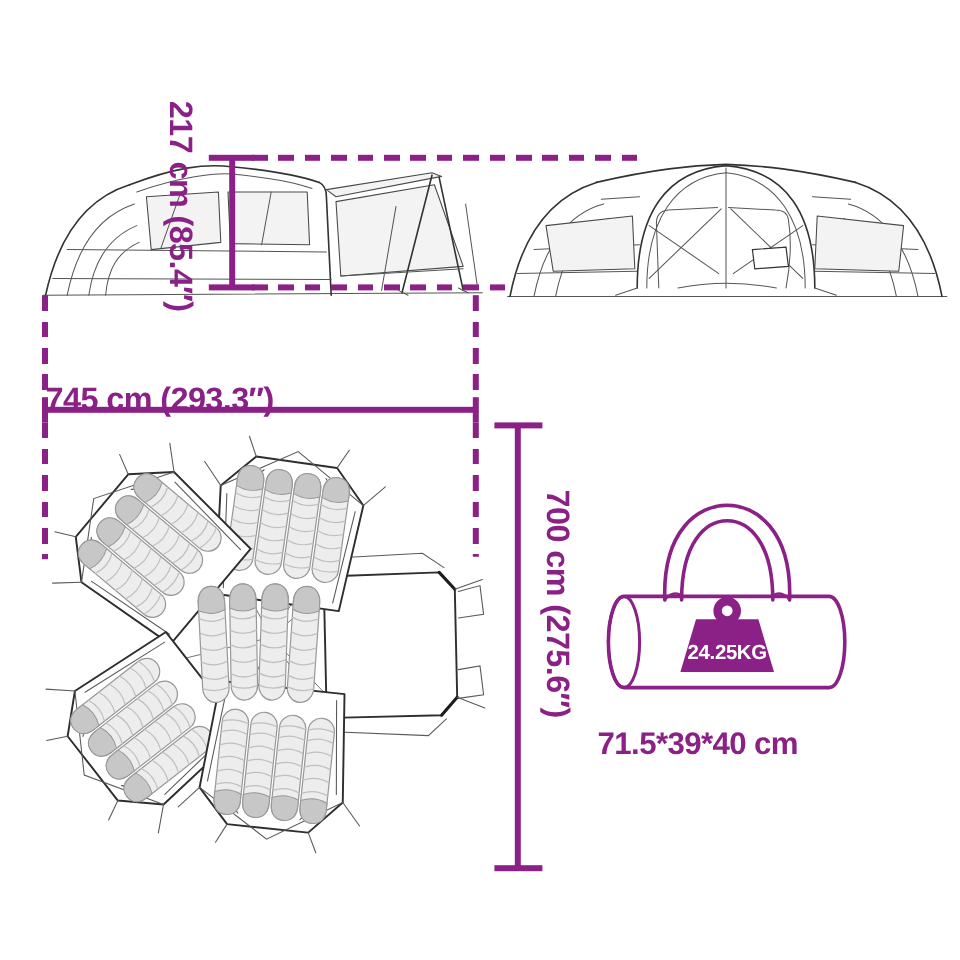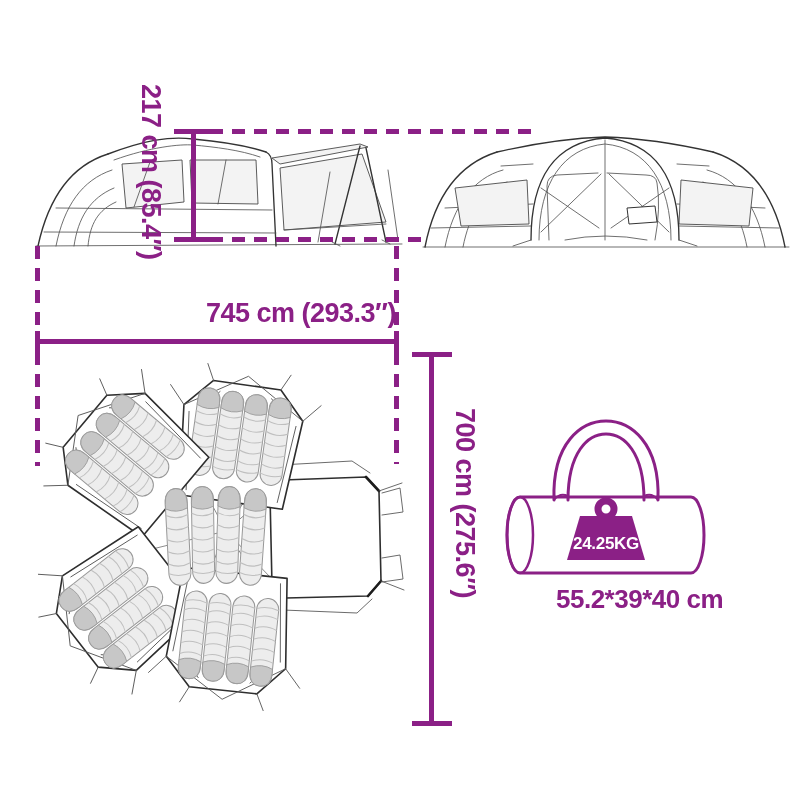--- a/index.html
+++ b/index.html
@@ -11,21 +11,21 @@
   .abs{position:absolute;}
   
   .line{position:absolute;background:var(--accent);}
   .dash-h{position:absolute;height:5px;
     background:repeating-linear-gradient(90deg,var(--accent) 0 13px,transparent 13px 22px);}
   .dash-v{position:absolute;width:5px;
     background:repeating-linear-gradient(180deg,var(--accent) 0 13px,transparent 13px 22px);}
   .dim-label{position:absolute;color:var(--accent);font-weight:bold;font-size:27px;
     letter-spacing:-0.5px;white-space:nowrap;line-height:1;}
   .vert{writing-mode:vertical-rl;text-orientation:mixed;}
-  .center{text-align:right;}
+  .center{text-align:left;margin-top:20px;}
   
   .t-line{fill:none;stroke:#333;stroke-width:1.35;stroke-linecap:round;stroke-linejoin:round;}
   .t-thin{fill:none;stroke:#555;stroke-width:0.85;stroke-linecap:round;}
   .t-panel{fill:#f3f3f3;stroke:#4a4a4a;stroke-width:0.9;stroke-linejoin:round;}
   .t-white{fill:#fff;stroke:#333;stroke-width:1;}
   
   .pod-outline{fill:#fff;stroke:#2e2e2e;stroke-width:1.6;stroke-linejoin:round;}
   .pod-thin{fill:none;stroke:#5a5a5a;stroke-width:0.9;stroke-linecap:round;}
   .room-outline{fill:#fff;stroke:#2e2e2e;stroke-width:1.6;stroke-linejoin:round;}
   .room-corner{fill:none;stroke:#1d1d1d;stroke-width:2.6;stroke-linecap:round;}
@@ -165,15 +165,15 @@
 
     <path class="accent-stroke bag-outline" d="M22,89 L193,89 A13,38 0 0 1 206,127 A13,38 0 0 1 193,165 L22,165 A13,38 0 0 1 9,127 A13,38 0 0 1 22,89 Z"></path>
     <ellipse class="accent-stroke" style="stroke-width:2.5" cx="22" cy="127" rx="13" ry="38"></ellipse>
 
     <g>
       <circle class="accent-stroke" style="stroke-width:7" cx="108" cy="101" r="8"></circle>
       <path class="weight-fill" d="M82,108 L134,108 L147,152 L69,152 Z"></path>
       <text class="weight-text" x="108" y="141" text-anchor="middle">24.25KG</text>
     </g>
   </svg>
-  <div class="dim-label center" style="left:498px;top:586px;width:225px;font-size:26px">55.2*39*40 cm</div>
+  <div class="dim-label center" style="left:498px;top:586px;width:225px;font-size:26px">71.5*39*40 cm</div>
 
 </div>
 
 </body></html>

